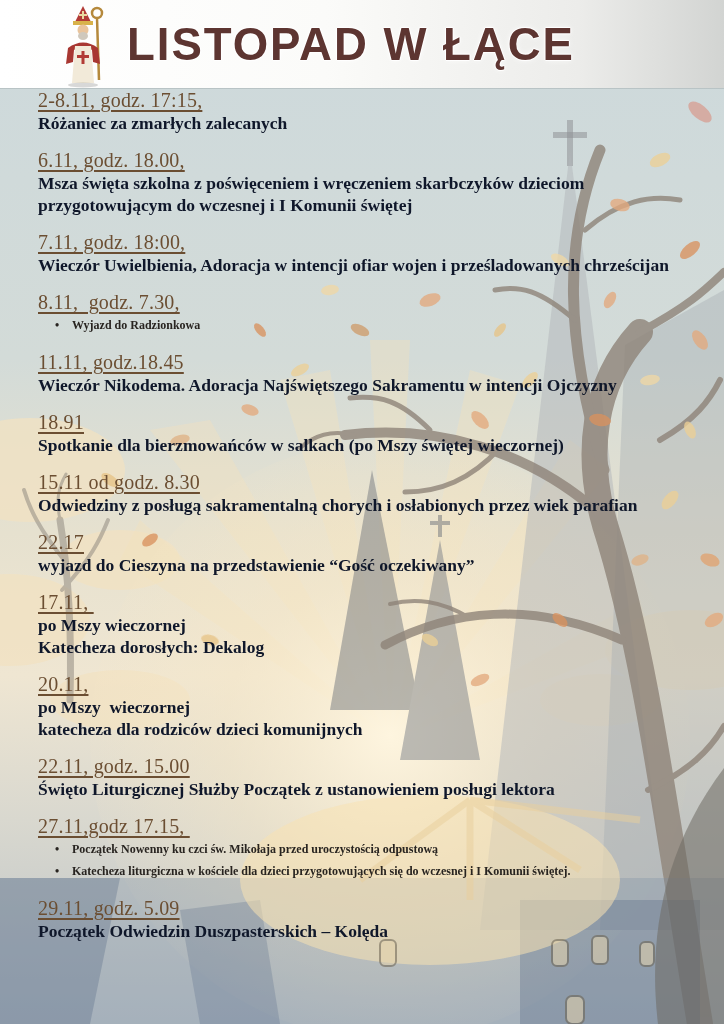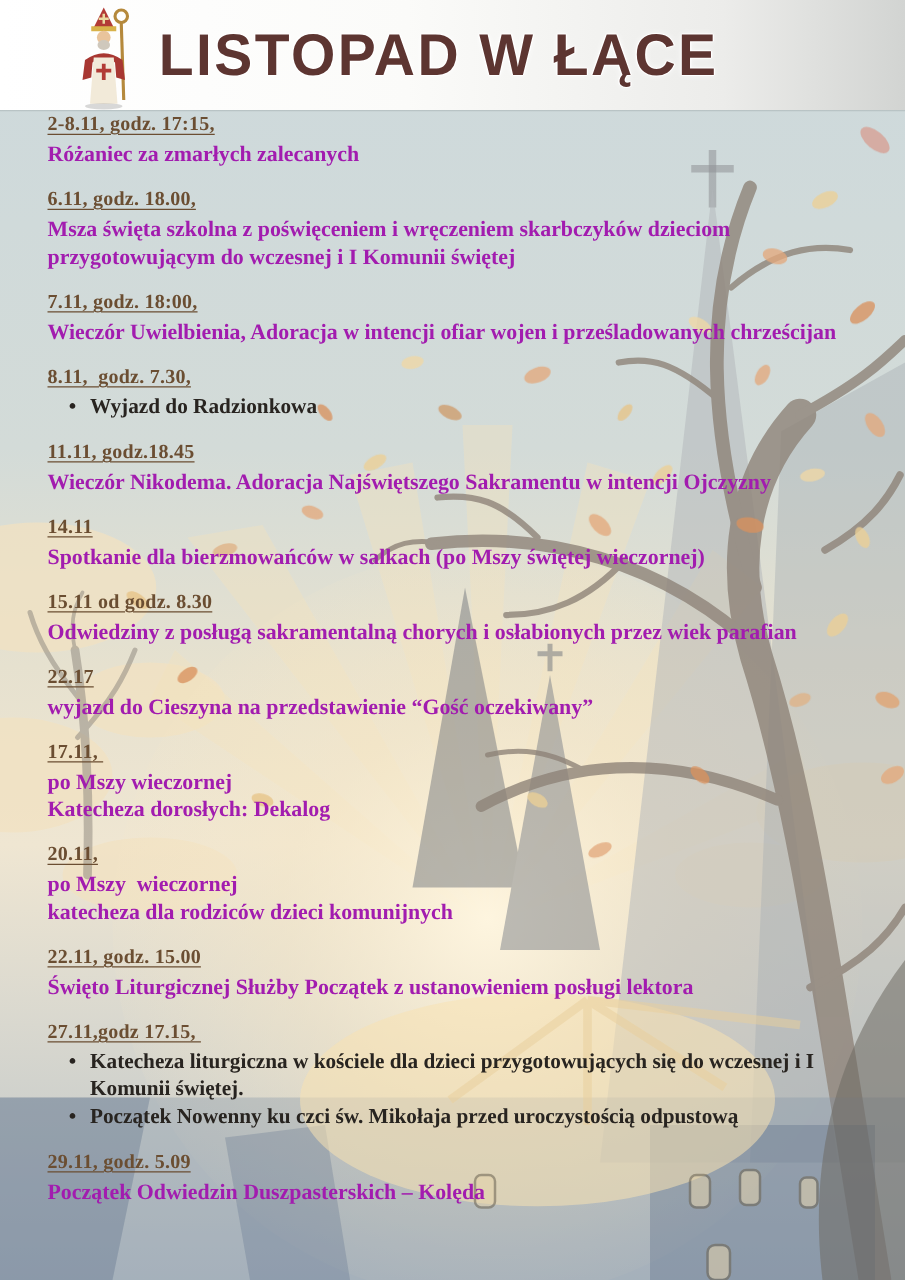--- a/index.html
+++ b/index.html
@@ -14,26 +14,26 @@
   .bishop{position:absolute;left:46px;top:4px;width:74px;height:84px;}
   .bishop svg{width:100%;height:100%;display:block;}
   h1.title{position:absolute;left:127px;top:14px;margin:0;white-space:nowrap;
         font-family:"Liberation Sans",sans-serif;font-weight:800;font-size:47px;line-height:60px;
         letter-spacing:2px;color:#5d3531;transform:scaleX(.97);transform-origin:left center;
         text-shadow:0 1px 0 #fff,0 -1px 0 #fff,1px 0 0 #fff,-1px 0 0 #fff,0 0 6px rgba(255,255,255,.85);}
 
   
   .events{position:absolute;top:89px;left:38px;width:642px;}
   .event{margin-bottom:15px;}
-  .date{font-size:16px;font-weight:700;color:#6b4e32;line-height:22px;
+  .date{font-size:20px;font-weight:400;color:#6b4e32;line-height:22px;
         text-decoration:underline;text-underline-offset:3px;letter-spacing:.2px;
         white-space:pre-wrap;margin-bottom:1px;}
-  .line{font-size:17.5px;font-weight:600;color:#a21caf;line-height:22px;white-space:pre-wrap;}
+  .line{font-size:17.5px;font-weight:600;color:#0f172a;line-height:22px;white-space:pre-wrap;}
   ul.bullets{list-style:none;margin:0;padding:0 0 0 34px;}
-  ul.bullets li{position:relative;font-size:17px;font-weight:600;color:#282420;line-height:22px;}
+  ul.bullets li{position:relative;font-size:12px;font-weight:600;color:#282420;line-height:22px;}
   ul.bullets li::before{content:"•";position:absolute;left:-17px;top:0;color:#282420;}
 </style>
 </head>
 <body>
 
 <div class="poster">
 
   <svg class="bg" viewBox="0 0 724 1024" aria-hidden="true">
     <defs>
       <linearGradient id="sky" x1="0" y1="0" x2="0" y2="1">
@@ -219,21 +219,21 @@
     </section>
 
     <section class="event">
       <div class="date">11.11, godz.18.45</div>
       <div class="body">
           <div class="line">Wieczór Nikodema. Adoracja Najświętszego Sakramentu w intencji Ojczyzny</div>
         </div>
     </section>
 
     <section class="event">
-      <div class="date">14.11</div>
+      <div class="date">18.91</div>
       <div class="body">
           <div class="line">Spotkanie dla bierzmowańców w salkach (po Mszy świętej wieczornej)</div>
         </div>
     </section>
 
     <section class="event">
       <div class="date">15.11 od godz. 8.30</div>
       <div class="body">
           <div class="line">Odwiedziny z posługą sakramentalną chorych i osłabionych przez wiek parafian</div>
         </div>
@@ -266,22 +266,22 @@
       <div class="date">22.11, godz. 15.00</div>
       <div class="body">
           <div class="line">Święto Liturgicznej Służby Początek z ustanowieniem posługi lektora</div>
         </div>
     </section>
 
     <section class="event">
       <div class="date">27.11,godz 17.15, </div>
       <div class="body">
           <ul class="bullets">
+            <li>Początek Nowenny ku czci św. Mikołaja przed uroczystością odpustową</li>
             <li>Katecheza liturgiczna w kościele dla dzieci przygotowujących się do wczesnej i I Komunii świętej.</li>
-            <li>Początek Nowenny ku czci św. Mikołaja przed uroczystością odpustową</li>
           </ul>
         </div>
     </section>
 
     <section class="event">
       <div class="date">29.11, godz. 5.09</div>
       <div class="body">
           <div class="line">Początek Odwiedzin Duszpasterskich – Kolęda</div>
         </div>
     </section>

